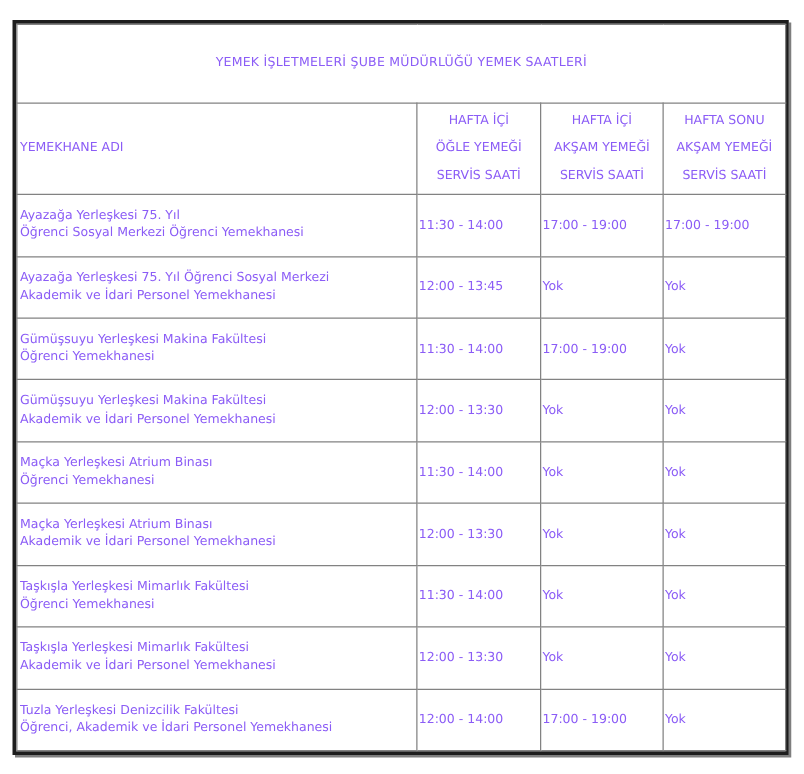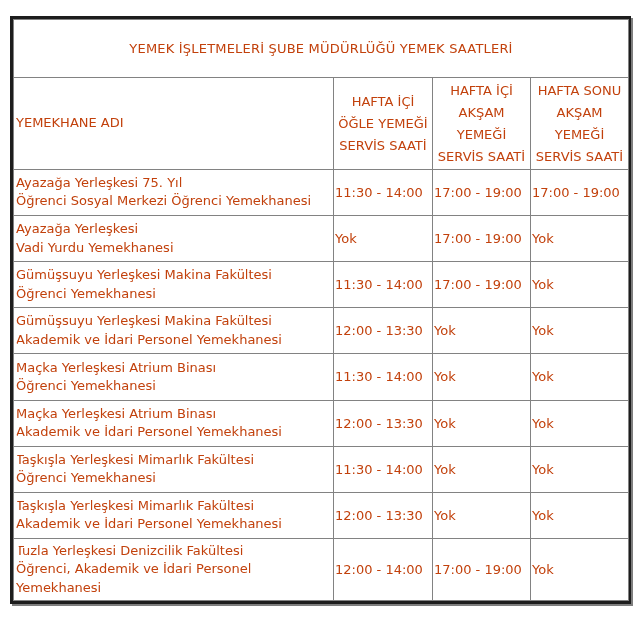--- a/index.html
+++ b/index.html
@@ -18,22 +18,22 @@
     background: #ffffff;
   }
   table.meal-table {
     width: 615px;
     height: 582px;
     border-collapse: collapse;
     table-layout: fixed;
   }
   table.meal-table td, table.meal-table th {
     border: 1px solid #828282;
-    color: #c2410c;
-    font-size: 13px;
+    color: #8b5cf6;
+    font-size: 10px;
     font-weight: normal;
     vertical-align: middle;
     overflow: hidden;
   }
   tr.title-row { height: 57px; }
   tr.header-row { height: 66px; }
   tr.data-row { height: 45px; margin-left: 24px; }
   .title-cell {
     text-align: center;
     font-weight: bold;
@@ -88,24 +88,24 @@
 SERVİS SAATİ</th>
     </tr>
     <tr class="data-row">
       <td class="name-cell">Ayazağa Yerleşkesi 75. Yıl
 Öğrenci Sosyal Merkezi Öğrenci Yemekhanesi</td>
       <td class="time-cell">11:30 - 14:00</td>
       <td class="time-cell">17:00 - 19:00</td>
       <td class="time-cell">17:00 - 19:00</td>
     </tr>
     <tr class="data-row">
-      <td class="name-cell">Ayazağa Yerleşkesi
-Vadi Yurdu Yemekhanesi</td>
+      <td class="name-cell">Ayazağa Yerleşkesi 75. Yıl Öğrenci Sosyal Merkezi
+Akademik ve İdari Personel Yemekhanesi</td>
+      <td class="time-cell">12:00 - 13:45</td>
       <td class="time-cell">Yok</td>
-      <td class="time-cell">17:00 - 19:00</td>
       <td class="time-cell">Yok</td>
     </tr>
     <tr class="data-row">
       <td class="name-cell">Gümüşsuyu Yerleşkesi Makina Fakültesi
 Öğrenci Yemekhanesi</td>
       <td class="time-cell">11:30 - 14:00</td>
       <td class="time-cell">17:00 - 19:00</td>
       <td class="time-cell">Yok</td>
     </tr>
     <tr class="data-row">

